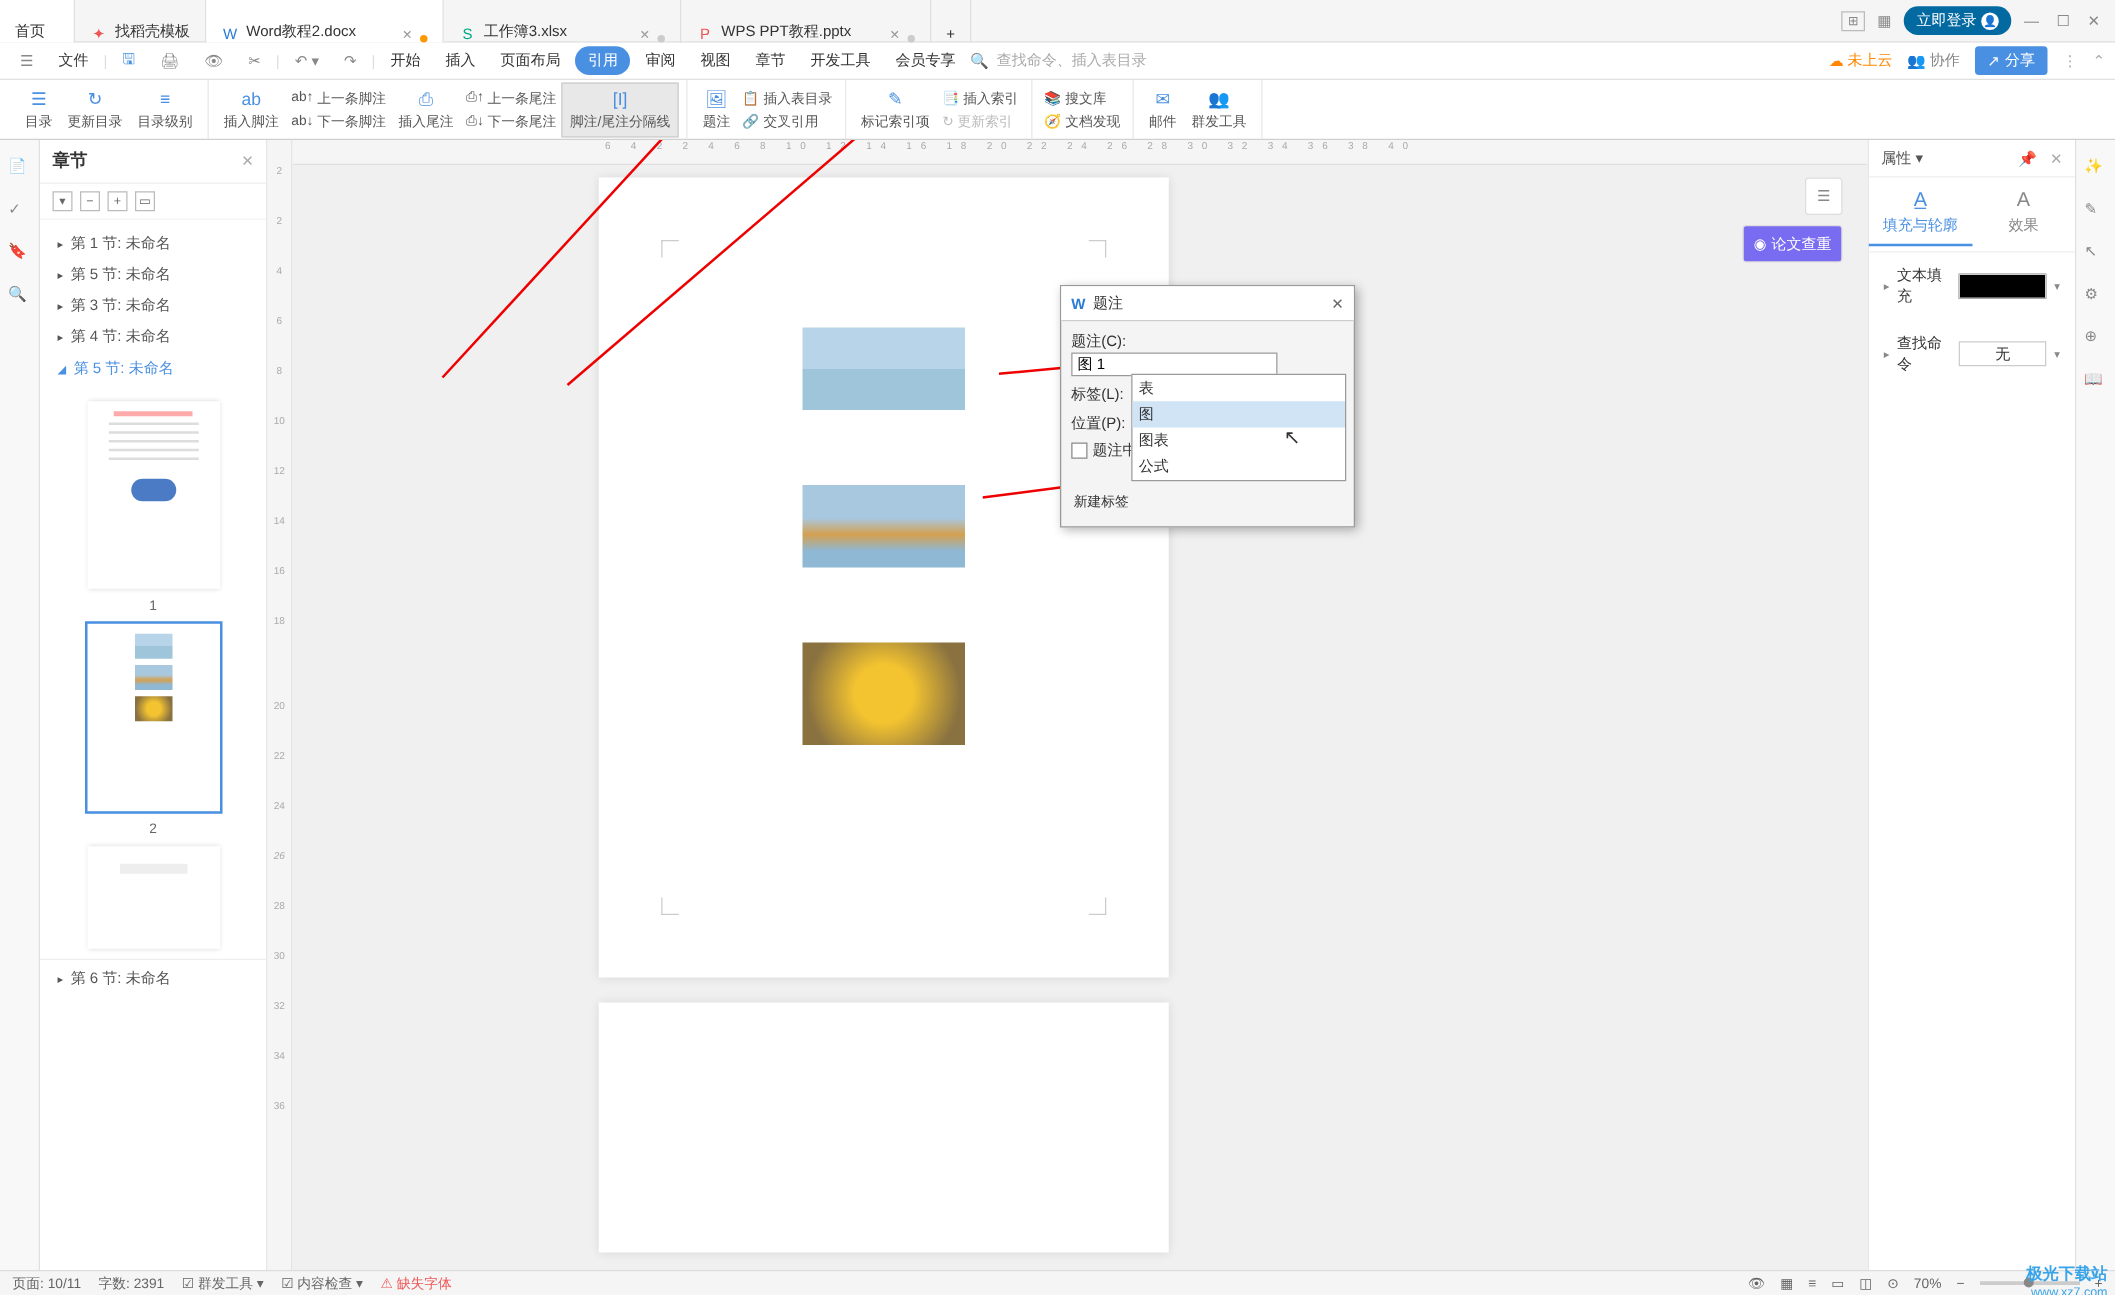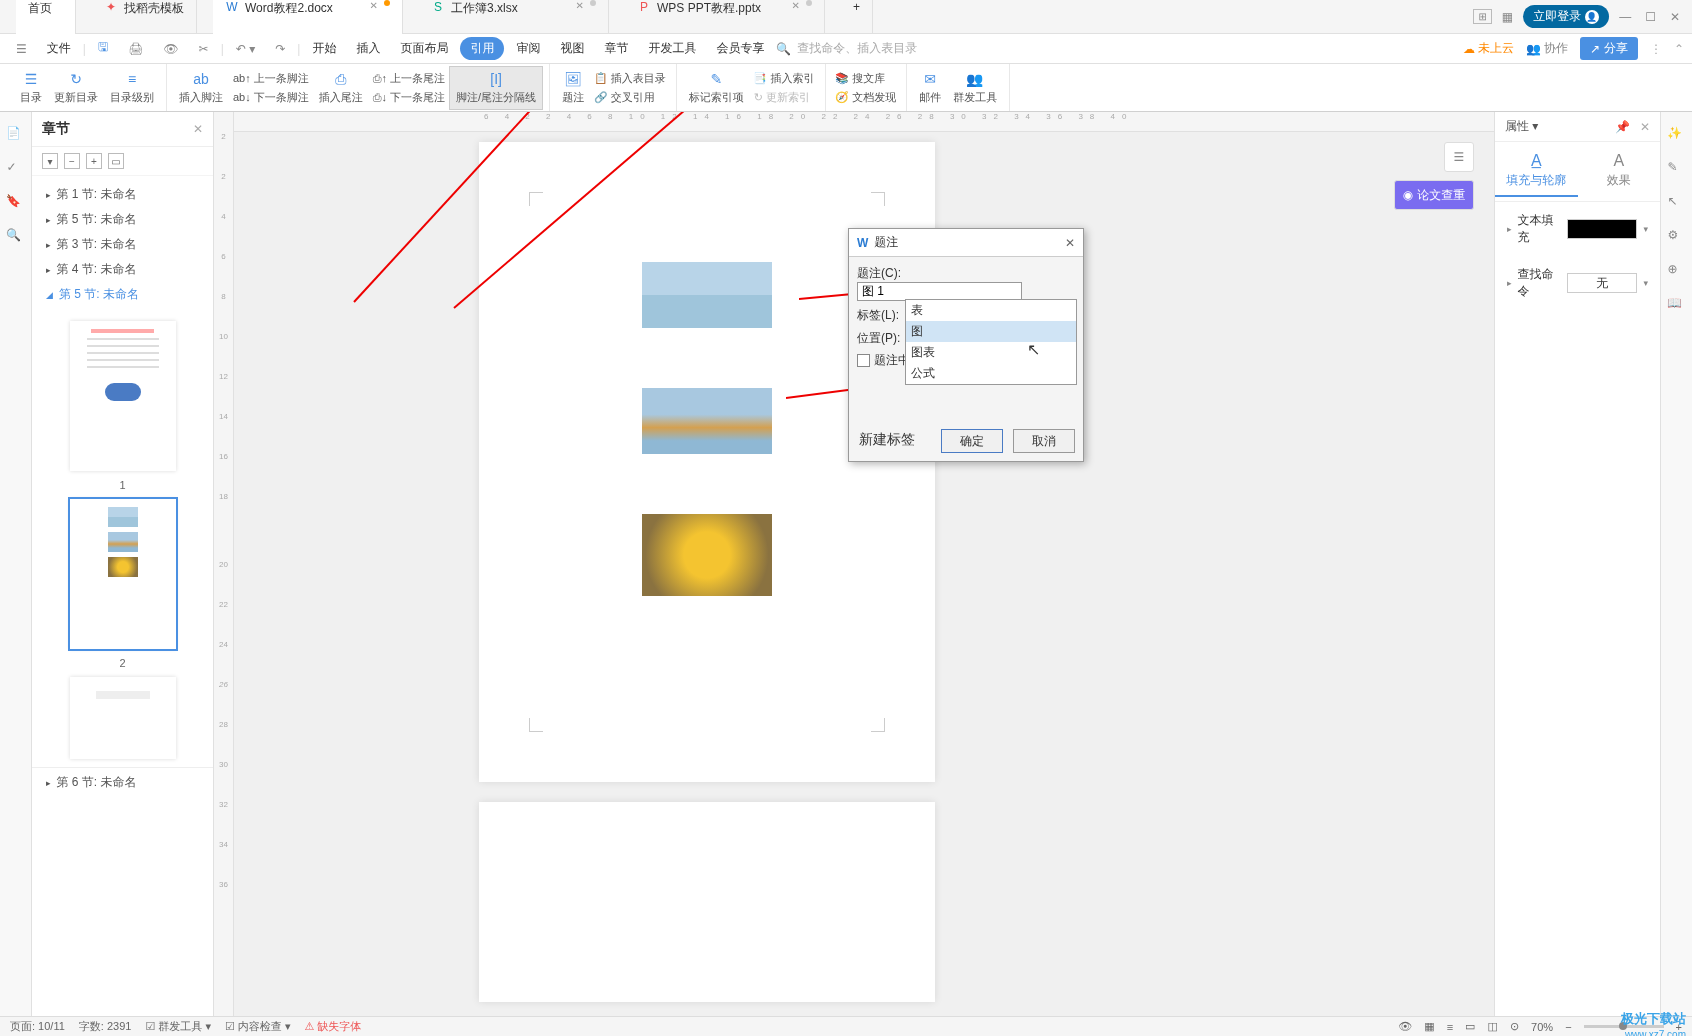--- a/index.html
+++ b/index.html
@@ -1,20 +1,20 @@
 <!DOCTYPE html>
 <html><head>
   <meta charset="utf-8">
   <style>
     * { margin: 0; padding: 0; box-sizing: border-box; font-family: "Microsoft YaHei", Arial, sans-serif; }
     body { width: 1692px; height: 1036px; background: #fff; font-size: 12px; color: #333; overflow: hidden; position: relative; }
     
     
     .tabs-bar { height: 34px; background: #f5f5f5; display: flex; align-items: center; border-bottom: 1px solid #e0e0e0; }
-    .tab { height: 34px; display: flex; align-items: flex-start; padding: 0 12px; gap: 6px; border-right: 1px solid #e0e0e0; min-width: 100px; margin-left: 16px; }
+    .tab { height: 34px; display: flex; align-items: flex-end; padding: 0 12px; gap: 6px; border-right: 1px solid #e0e0e0; min-width: 100px; }
     .tab.active { background: #fff; }
     .tab.home { min-width: 60px; background: #fff; }
     .tab-icon { width: 14px; height: 14px; display: flex; align-items: center; justify-content: center; }
     .tab-close { color: #999; margin-left: auto; font-size: 10px; }
     .tab-dot { width: 6px; height: 6px; border-radius: 50%; background: #f90; }
     .tabs-right { margin-left: auto; display: flex; align-items: center; gap: 10px; padding-right: 12px; }
     .login-btn { background: #0369a1; color: #fff; padding: 3px 10px; border-radius: 12px; display: flex; align-items: center; gap: 4px; }
     .window-ctrl { display: flex; gap: 14px; color: #888; }
     
     
@@ -111,21 +111,21 @@
     .dlg-label { width: 48px; }
     .dlg-input { flex: 1; height: 19px; border: 1px solid #999; background: #fff; padding: 0 4px; font-size: 12px; }
     .dlg-select { flex: 1; height: 19px; border: 1px solid #4a7bc4; background: #fff; padding: 0 4px; font-size: 12px; display: flex; align-items: center; }
     .dlg-select-arrow { margin-left: auto; font-size: 9px; color: #555; }
     .dlg-dropdown { position: absolute; left: 56px; top: 70px; width: 172px; background: #fff; border: 1px solid #999; z-index: 101; }
     .dd-item { padding: 2px 5px; font-size: 12px; }
     .dd-item.hl { background: #d0e4f5; }
     .dlg-btns { display: flex; justify-content: flex-end; gap: 10px; padding: 8px; }
     .dlg-btn { width: 62px; height: 24px; border: 1px solid #999; background: #f0f0f0; display: flex; align-items: center; justify-content: center; }
     .dlg-btn.primary { border: 1px solid #4a7bc4; }
-    .dlg-link { color: #333; font-size: 14px; position: absolute; left: 10px; bottom: 12px; }
+    .dlg-link { color: #333; font-size: 11px; position: absolute; left: 10px; bottom: 12px; }
     .dlg-check { display: flex; align-items: center; gap: 4px; margin: 5px 0 44px 0; }
     .dlg-checkbox { width: 13px; height: 13px; border: 1px solid #888; background: #fff; }
     
     
     .status-bar { position: absolute; bottom: 0; left: 0; right: 0; height: 20px; background: #f5f5f5; border-top: 1px solid #ddd; display: flex; align-items: center; padding: 0 10px; font-size: 11px; color: #666; gap: 14px; justify-content: flex-end; }
     .sb-right { margin-left: auto; display: flex; gap: 12px; align-items: center; }
     .zoom-slider { width: 80px; height: 3px; background: #ccc; position: relative; }
     .zoom-thumb { position: absolute; left: 35px; top: -3px; width: 8px; height: 8px; border-radius: 50%; background: #888; }
     
     
@@ -521,24 +521,20 @@
       <span>题注中</span>
     </div>
     <div class="dlg-dropdown">
       <div class="dd-item">表</div>
       <div class="dd-item hl">图</div>
       <div class="dd-item">图表</div>
       <div class="dd-item">公式</div>
     </div>
     <span class="dlg-link">新建标签</span>
   </div>
-  <div class="dlg-btns">
-    <div class="dlg-btn primary">确定</div>
-    <div class="dlg-btn">取消</div>
-  </div>
 </div>
 
 <div class="cursor">↖</div>
 
 <div class="status-bar">
   <span>页面: 10/11</span>
   <span>字数: 2391</span>
   <span>☑ <span>群发工具</span> ▾</span>
   <span>☑ <span>内容检查</span> ▾</span>
   <span style="color:#e55">⚠ <span>缺失字体</span></span>

